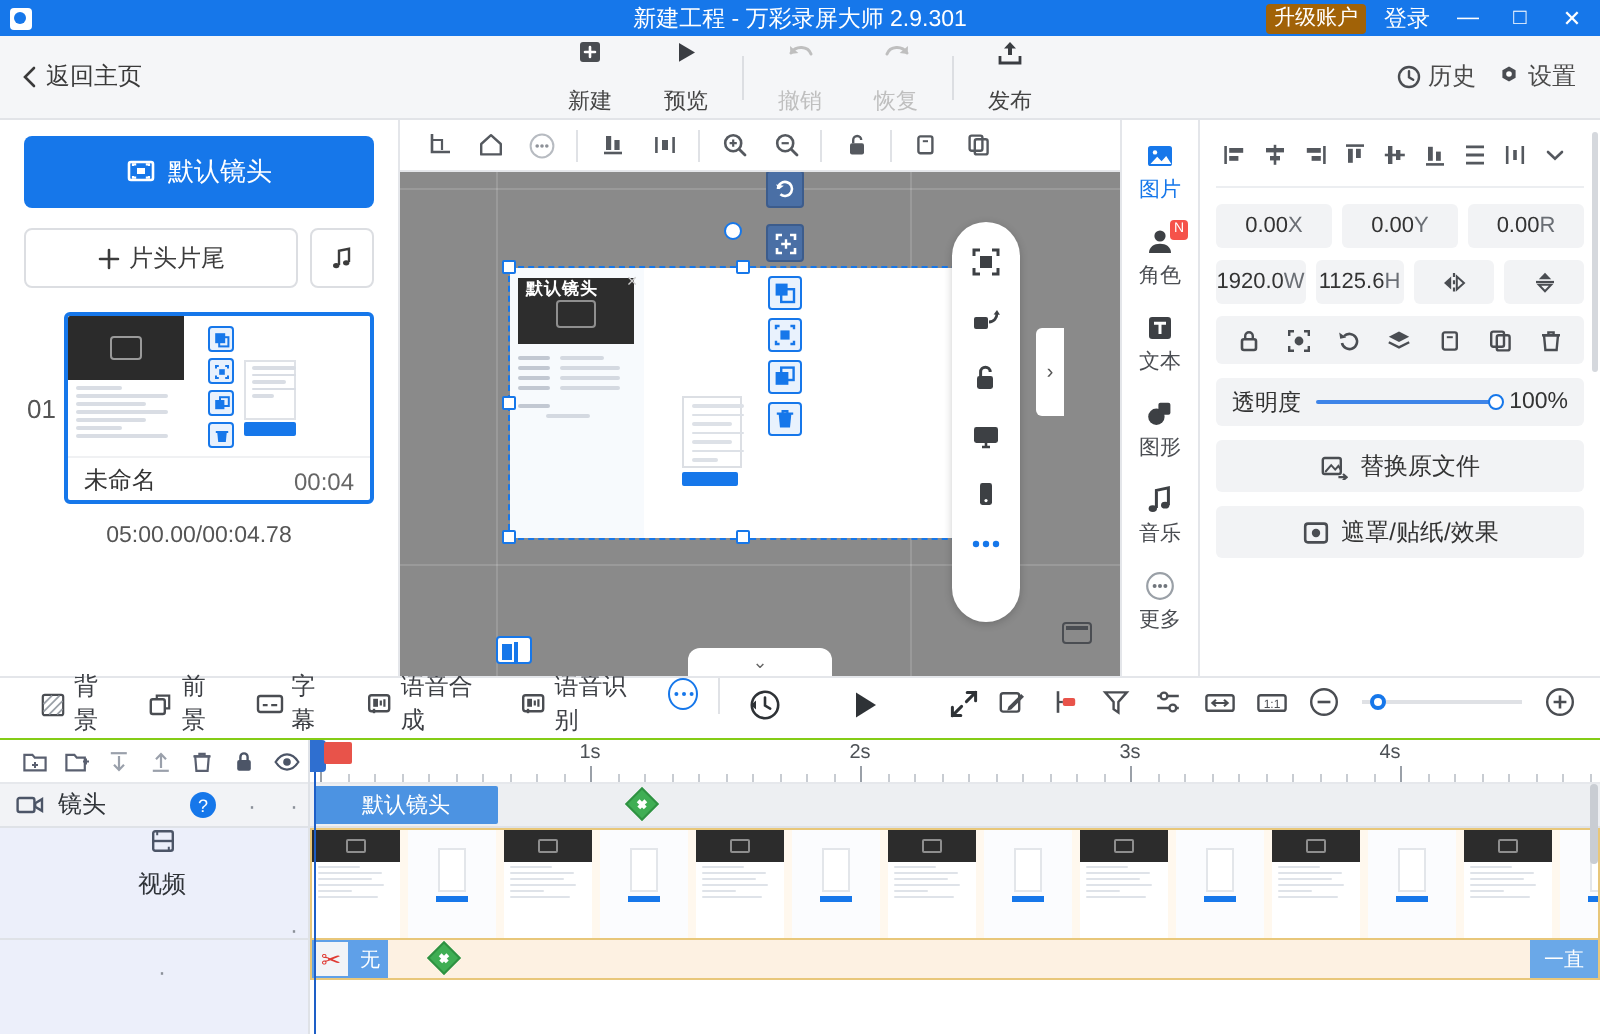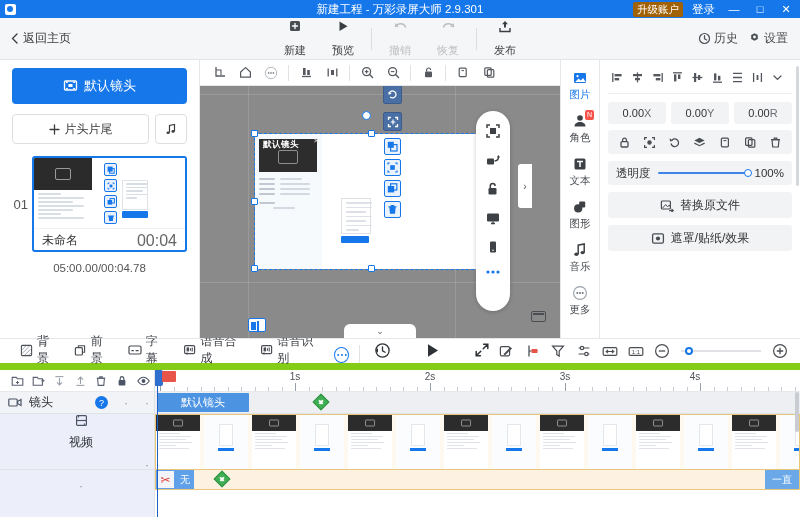--- a/index.html
+++ b/index.html
@@ -127,21 +127,21 @@
     background: #fff; border: 1px solid #dfe2e7;
   }
   .thumb-paper .tl { margin: 2px 3px; }
   .thumb-blue-chip {
     position:absolute; left:88px; top:53px; width:26px;height:7px;background:#1677ea;border-radius:1px;
   }
   .clipmeta {
     height: 24px; display: flex; align-items: center; justify-content: space-between;
     padding: 0 8px; font-size: 12px; color: #333; border-top: 1px solid #f0f1f3;
   }
-  .clipmeta .dur { color: #666; font-size: 16px; }
+  .clipmeta .dur { color: #666; font-size: 12px; }
   .timecode {
     text-align: center; font-size: 11.5px; color: #555; margin-top: 10px;
   }
 
   
   .canvaswrap { flex: 1; display: flex; flex-direction: column; background: #fff; position: relative; }
   .canvastools {
     height: 26px; border-bottom: 1px solid #e4e6ea; display: flex; align-items: center;
     padding-left: 6px; background: #fff;
   }
@@ -286,22 +286,22 @@
     justify-content: center; gap: 6px; font-size: 12px; color: #333; cursor: pointer;
     margin-bottom: 7px;
   }
   .props-scroll {
     position: absolute; right: 1px; top: 6px; width: 3px; height: 120px;
     background: #d5d8dd; border-radius: 2px;
   }
 
   
   .tl-toolbar {
-    height: 32px; border-top: 1px solid #e4e6ea; border-bottom: 7px solid #84cc16;
-    display: flex; align-items: flex-end; background: #fff; padding-left: 12px;
+    height: 32px; border-top: 1px solid #e4e6ea; border-bottom: 1px solid #84cc16;
+    display: flex; align-items: flex-start; background: #fff; padding-left: 12px;
   }
   .tl-btn { display: flex; align-items: center; gap: 4px; font-size: 12px; color: #3c3f44;
     padding: 0 8px; height: 26px; cursor: pointer; border-radius: 3px; }
   .tl-more {
     width: 16px; height: 16px; border: 1.2px solid #1677ea; border-radius: 50%;
     color: #1677ea; display: flex; align-items: center; justify-content: center;
     font-size: 11px; line-height: 1; margin-left: 6px; cursor: pointer;
   }
   .tl-vsep { width: 1px; height: 18px; background: #e0e2e6; margin: 0 10px; }
   .tl-play { width: 26px; height: 26px; display: flex; align-items: center; justify-content: center;
@@ -948,20 +948,44 @@
         <div class="fld">
           <span>0.00</span>
           <span class="unit">Y</span>
         </div>
         <div class="fld">
           <span>0.00</span>
           <span class="unit">R</span>
         </div>
       </div>
 
+      <div class="fld-row">
+        <div class="fld">
+          <span>1920.0</span>
+          <span class="unit">W</span>
+        </div>
+        <div class="fld">
+          <span>1125.6</span>
+          <span class="unit">H</span>
+        </div>
+        <div class="fld-sq">
+          <svg width="14" height="13" viewBox="0 0 14 13">
+              <path d="M7 1.5v10" stroke="#4a4d52" stroke-width="1.1" stroke-dasharray="2 1.6"></path>
+              <path d="M5.6 3.2v6.6L2 6.5Z" fill="#4a4d52"></path>
+              <path d="M8.4 3.2v6.6L12 6.5Z" fill="none" stroke="#4a4d52" stroke-width="1"></path>
+            </svg>
+        </div>
+        <div class="fld-sq">
+          <svg width="13" height="14" viewBox="0 0 13 14">
+              <path d="M2 7h9" stroke="#4a4d52" stroke-width="1.1"></path>
+              <path d="M3.4 5.6h6.2L6.5 2.4Z" fill="#4a4d52"></path>
+              <path d="M3.4 8.4h6.2L6.5 11.6Z" fill="none" stroke="#4a4d52" stroke-width="1"></path>
+            </svg>
+        </div>
+      </div>
 
       <div class="act-row">
         <div class="act-ic">
           <svg width="13" height="13" viewBox="0 0 13 13">
               <rect x="3" y="5.6" width="7" height="5.4" rx="1" fill="none" stroke="#4a4d52" stroke-width="1.3"></rect>
               <path d="M4.6 5.6V4a1.9 1.9 0 0 1 3.8 0v1.6" stroke="#4a4d52" stroke-width="1.2" fill="none"></path>
             </svg>
         </div>
         <div class="act-ic">
           <svg width="13" height="13" viewBox="0 0 13 13">

